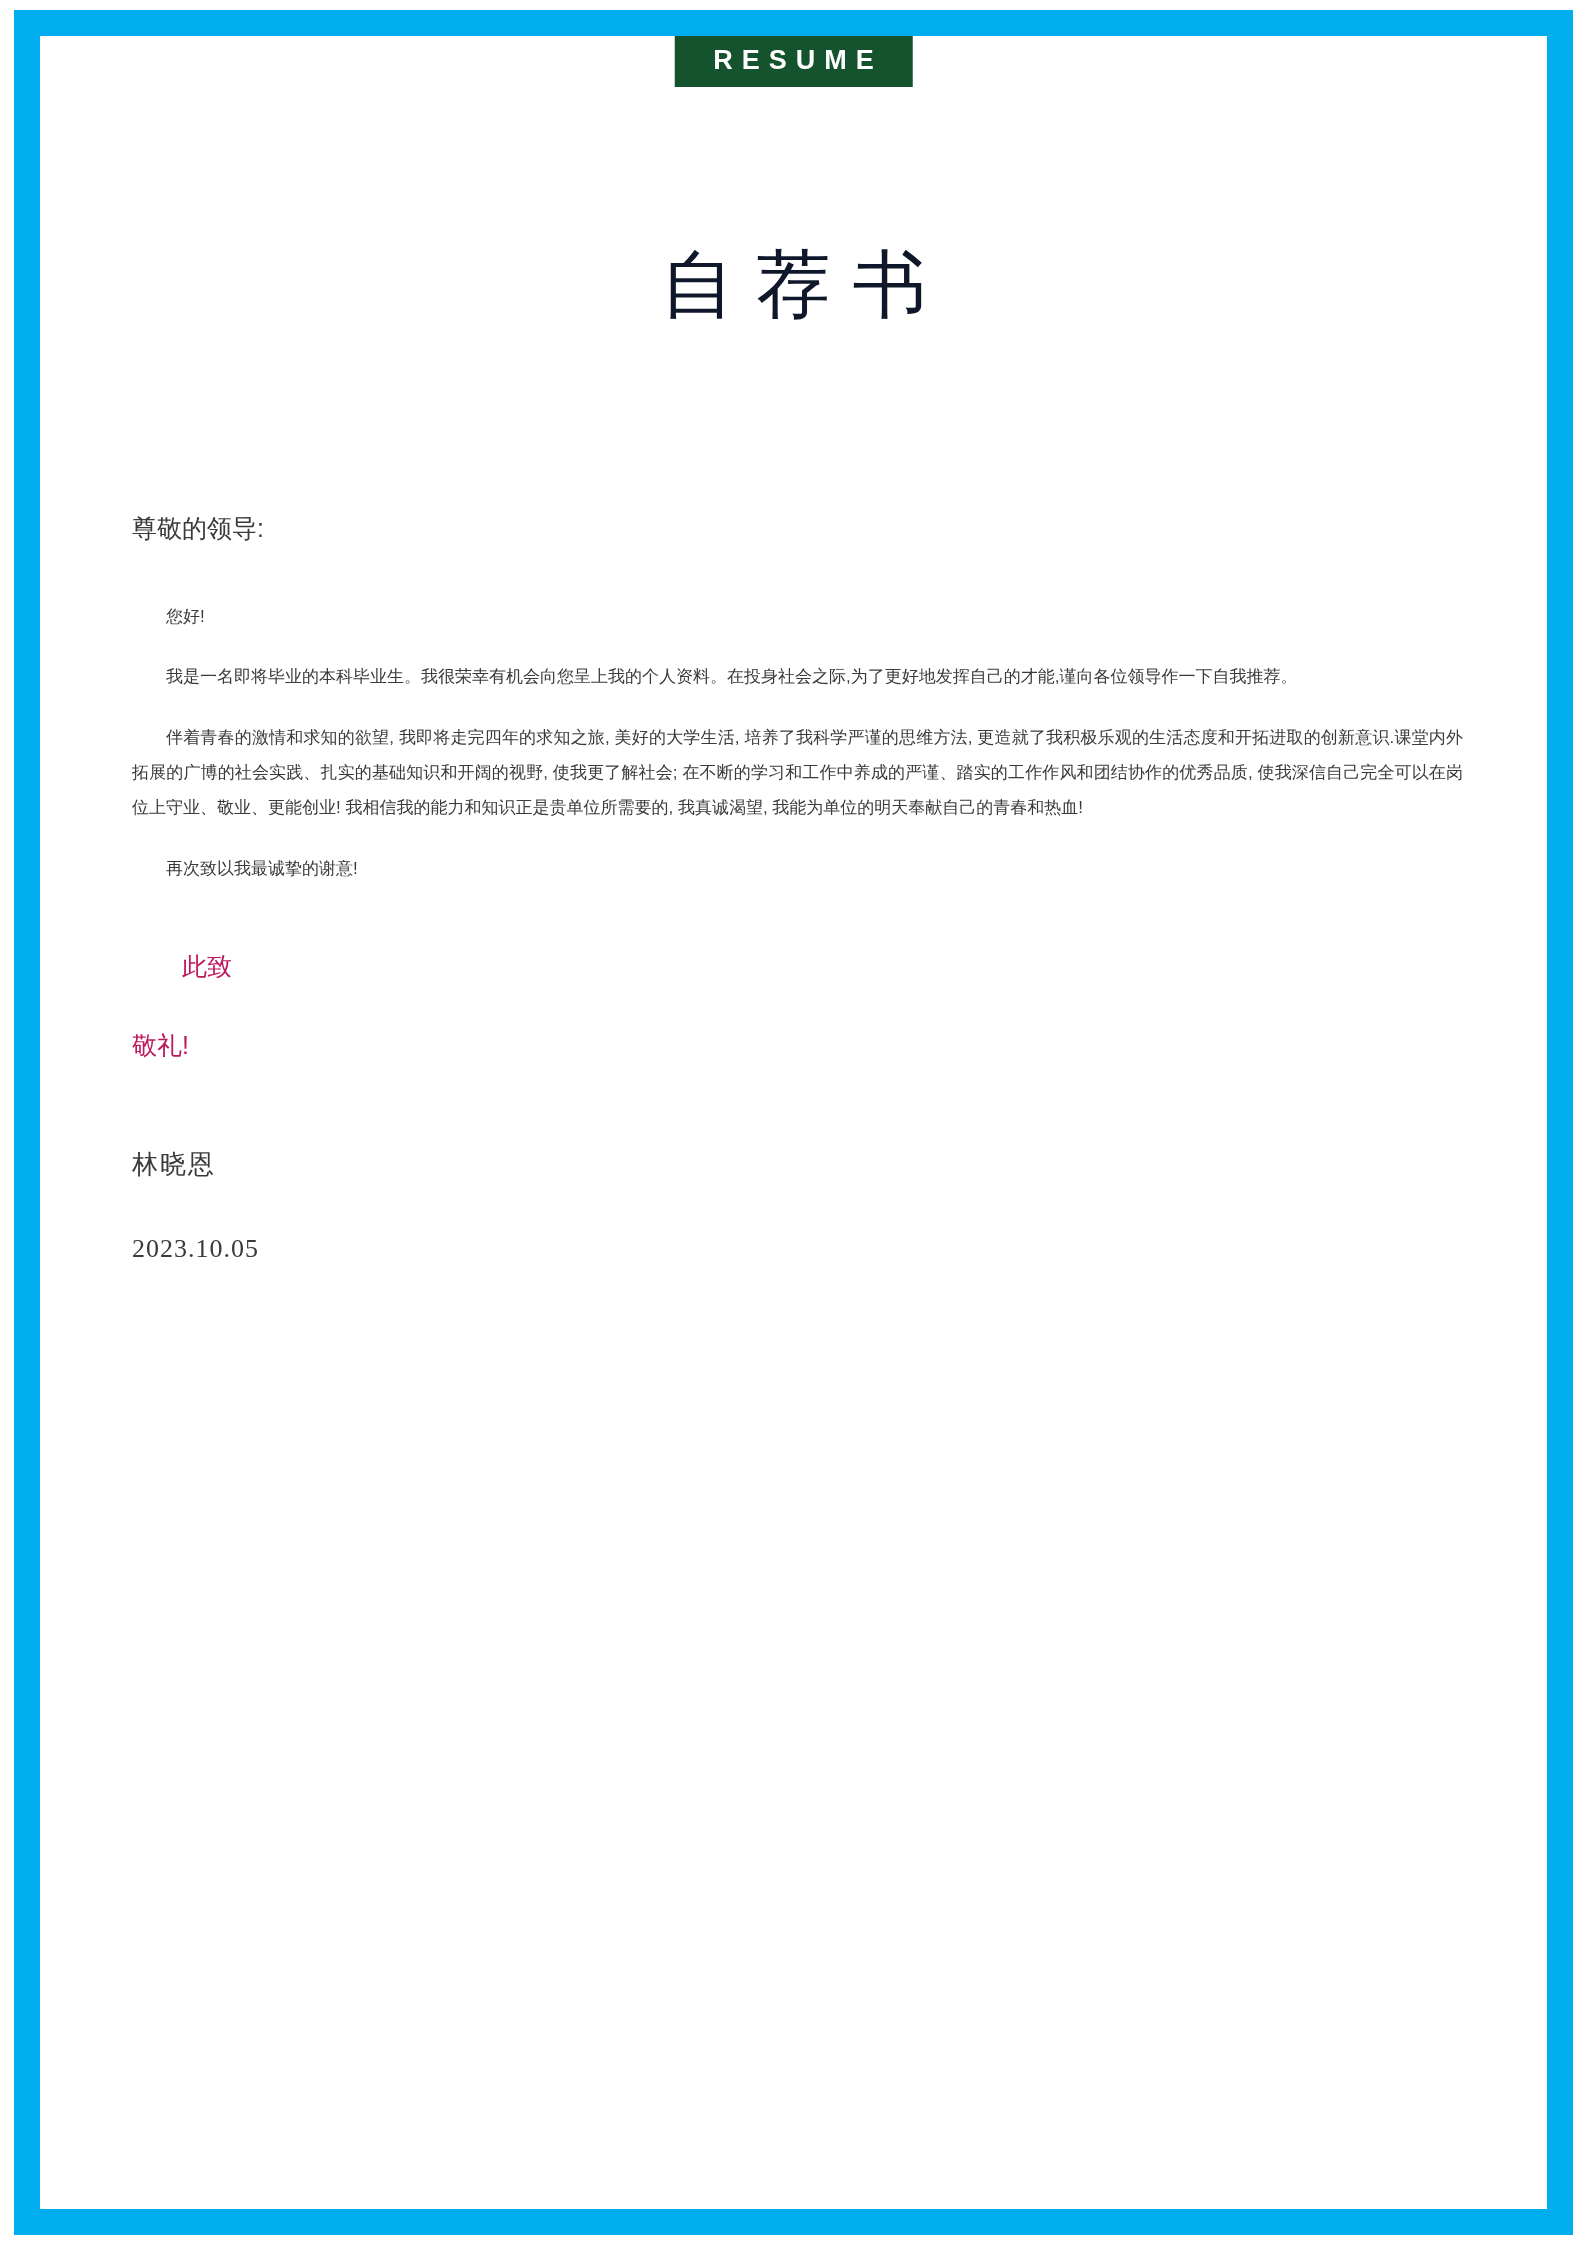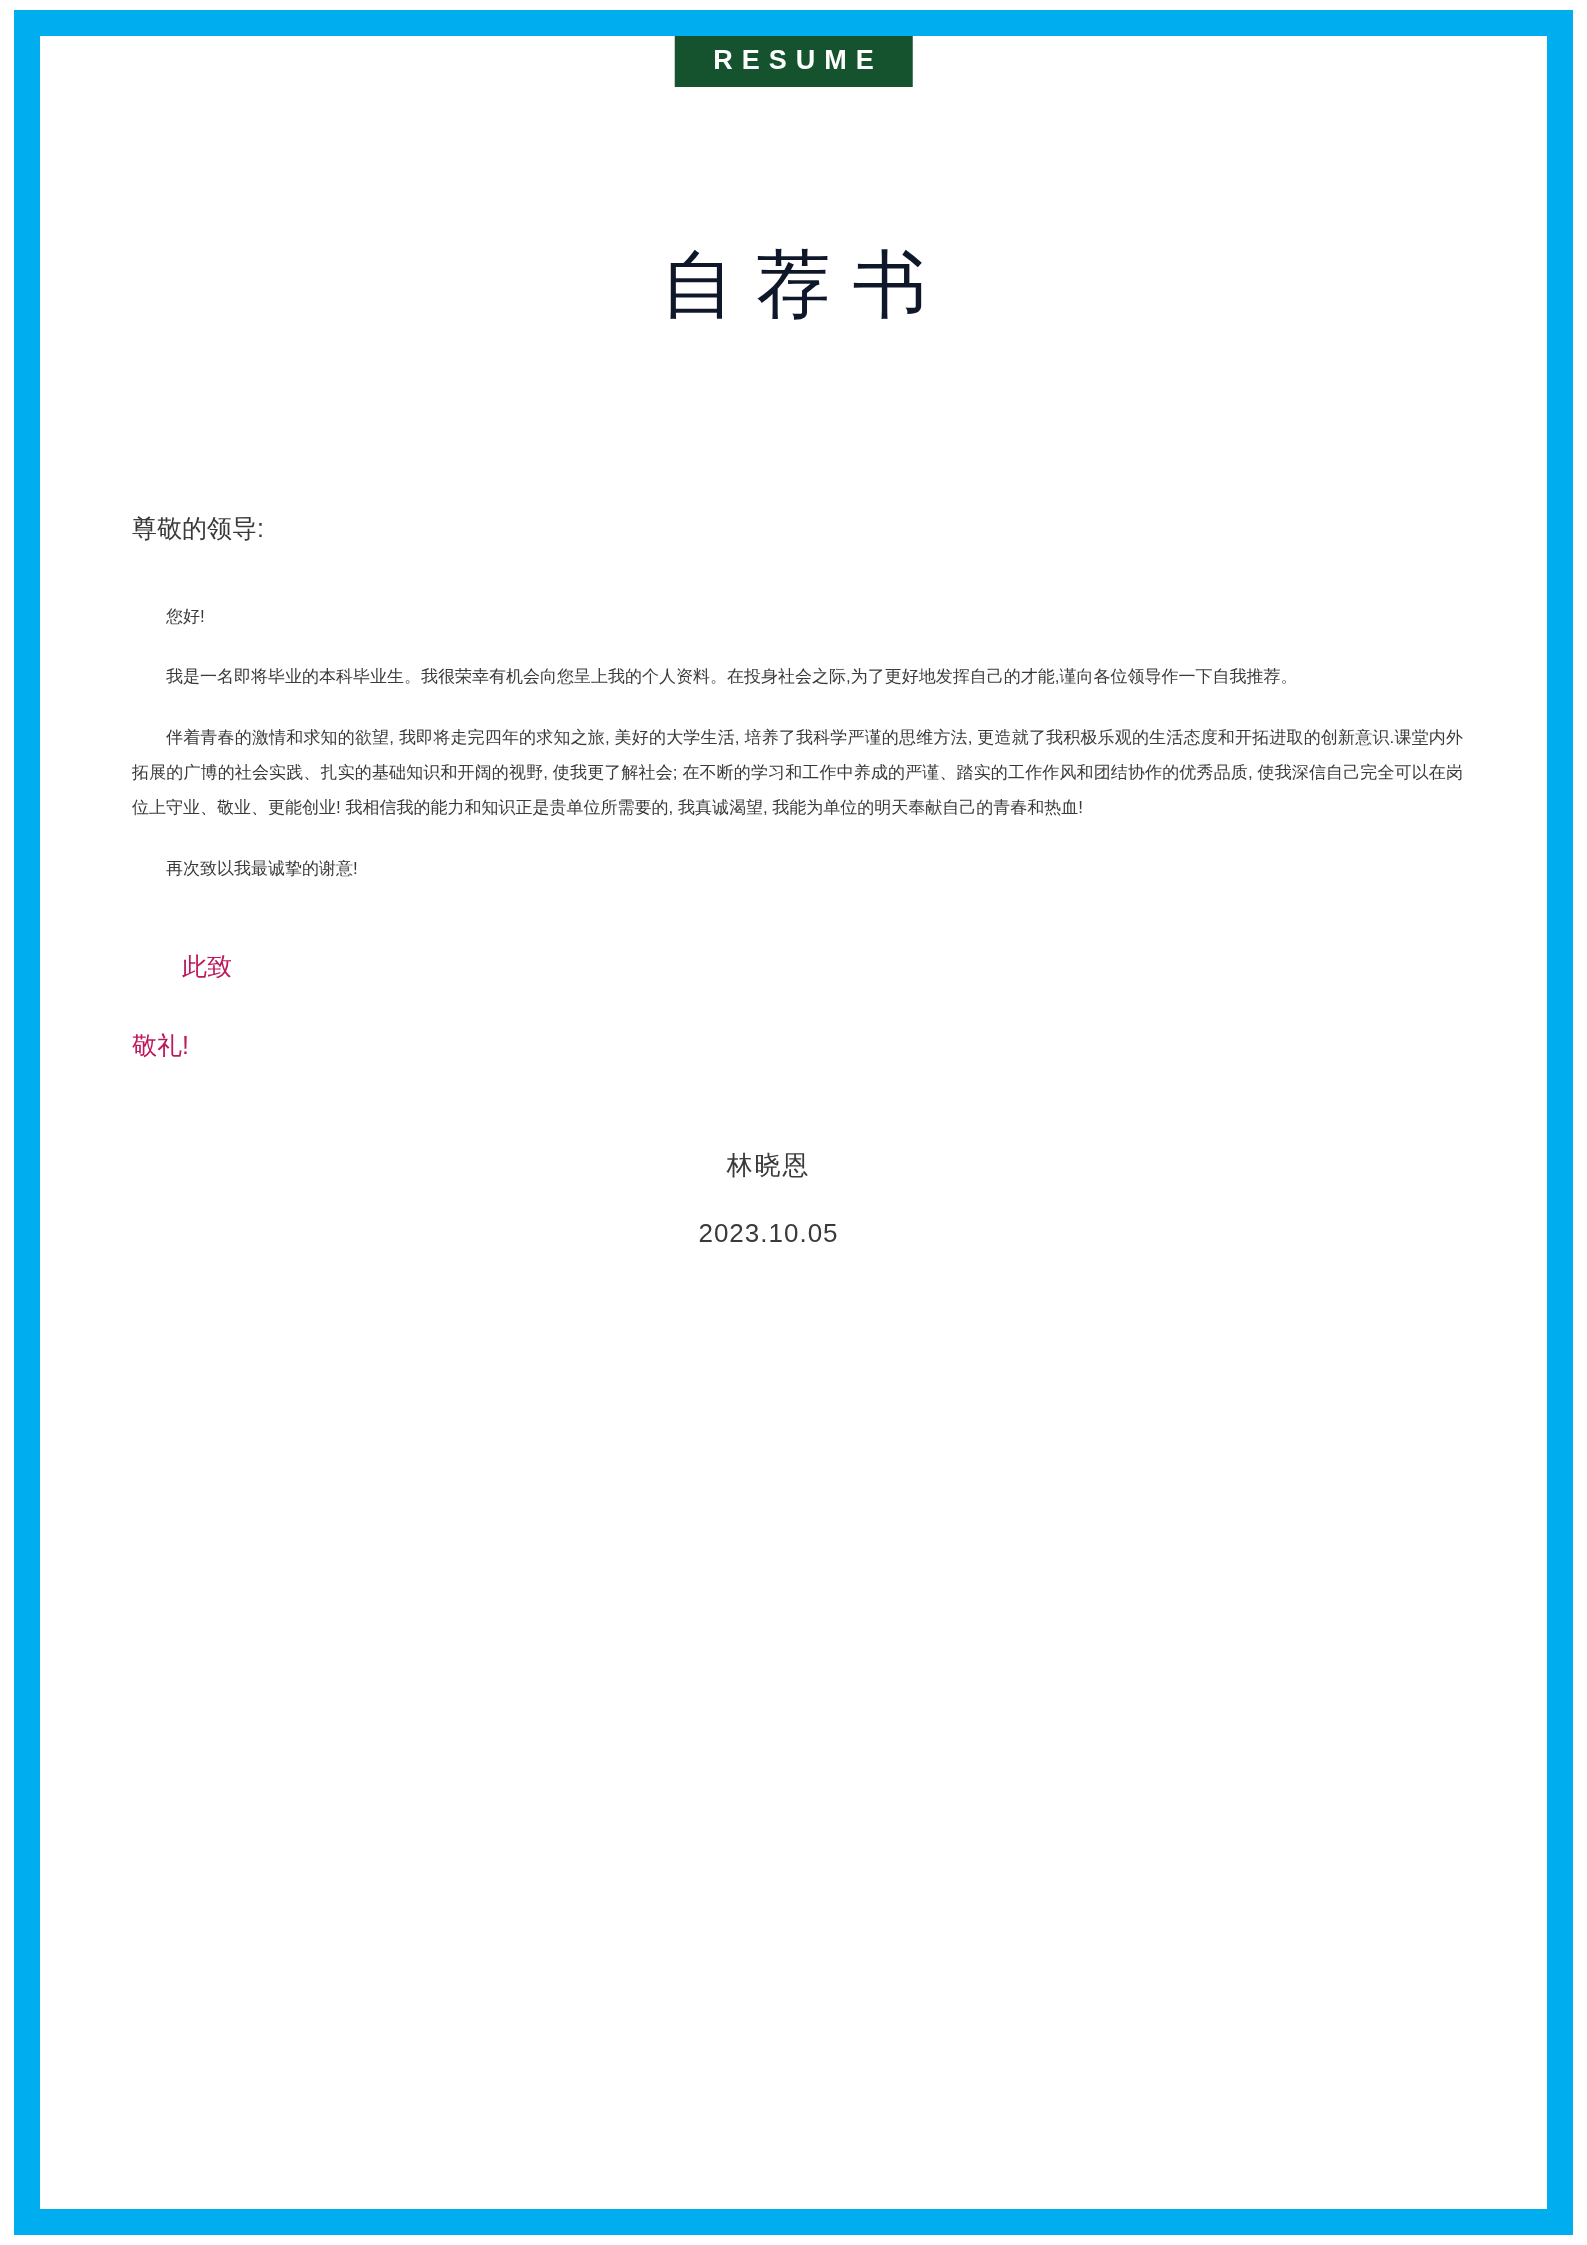--- a/index.html
+++ b/index.html
@@ -121,34 +121,35 @@
   }
   .closing-line.flush {
     text-indent: 0;
   }
 
   .gap-sm { height: 28px; }
 
   
   .sign-block {
     margin-top: 76px;
-    text-align: center;
+    text-align: left;
     padding-right: 58px;
+    font-family: Liberation Serif, serif;
   }
   .sign-name {
     font-size: 26px;
     color: #3a3a3a;
     line-height: 1.4;
     letter-spacing: 2px;
   }
   .sign-date {
     font-size: 26px;
     color: #3a3a3a;
     line-height: 1.4;
-    margin-top: 32px;
+    margin-top: 48px;
     letter-spacing: 1px;
   }
 </style>
 </head>
 <body>
 
 <div class="page">
 
   <div class="frame"></div>
 

